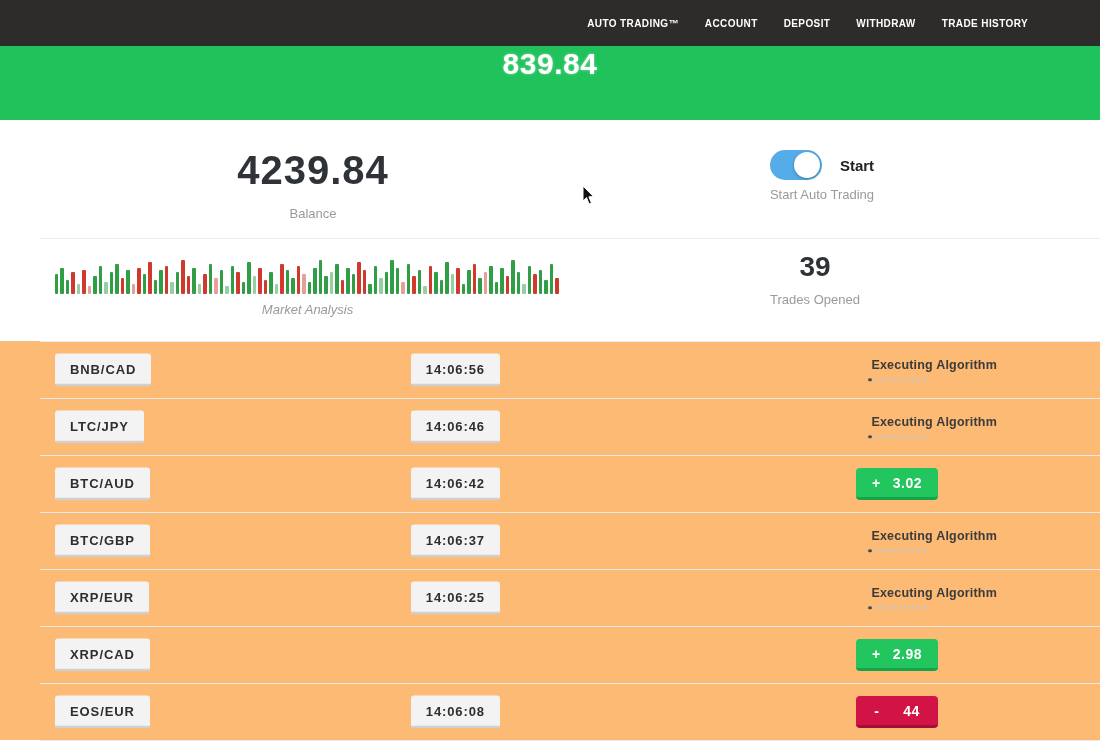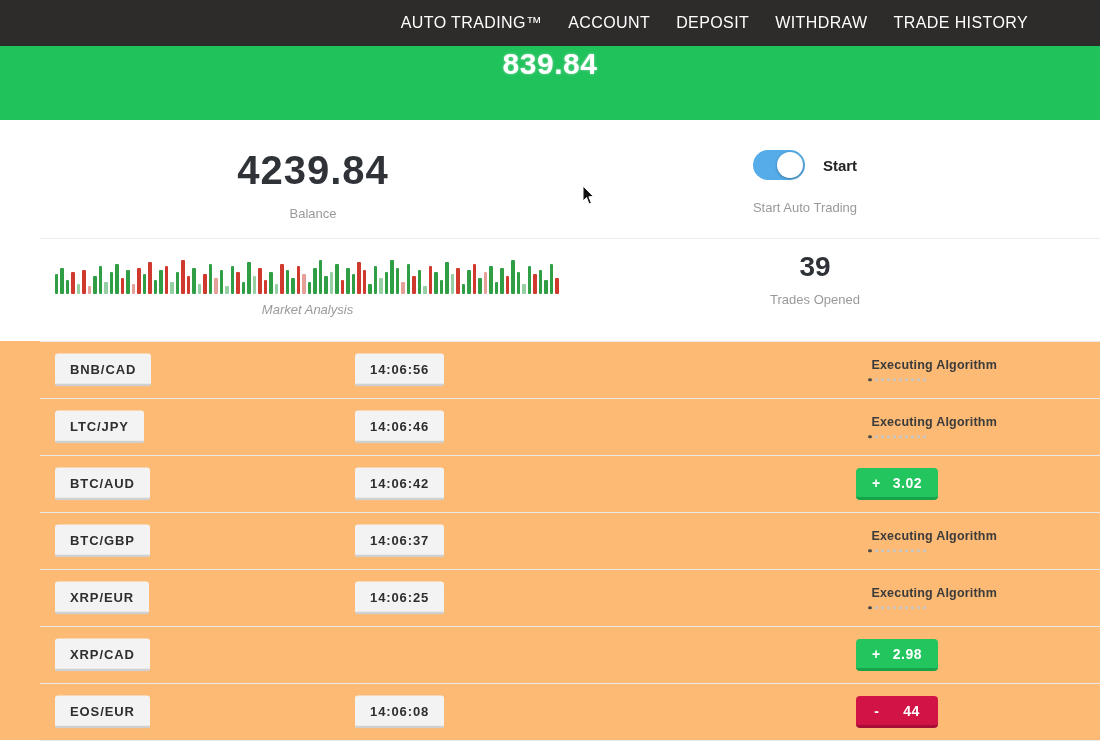--- a/index.html
+++ b/index.html
@@ -2,61 +2,61 @@
 <html><head>
 <meta charset="utf-8">
 <style>
   * { margin:0; padding:0; box-sizing:border-box; }
   body { font-family:"Liberation Sans", sans-serif; background:#ffffff; }
   .page { position:relative; width:1100px; height:742px; background:#fff; overflow:hidden; }
 
   
   .topnav { position:absolute; top:0; left:0; right:0; height:46px; background:#2e2c2b;
     display:flex; align-items:center; justify-content:flex-end; gap:26px; padding-right:72px; }
-  .nav-item { color:#fff; font-size:16px; font-weight:400; letter-spacing:.4px; cursor:pointer; white-space:nowrap; }
+  .nav-item { color:#fff; font-size:10px; font-weight:700; letter-spacing:.4px; cursor:pointer; white-space:nowrap; }
 
   
   .banner { position:absolute; top:46px; left:0; right:0; height:74px; background:#20c25c; text-align:center; color:#fff; }
   .banner-label { display:block; padding-top:11px; font-size:14px; font-weight:400; }
   .banner-value { display:block; font-size:30px; font-weight:700; letter-spacing:.5px; margin-top:1px;
     text-shadow:0 0 3px rgba(255,255,255,.45); }
 
   
   .balance-block { position:absolute; top:120px; left:0; width:626px; text-align:center; }
   .balance-value { margin-top:28px; font-size:40px; font-weight:700; color:#2f3338; letter-spacing:1px; }
   .muted-label { font-size:13px; color:#9a9a9a; }
   .balance-block .muted-label { margin-top:13px; }
 
-  .toggle-block { position:absolute; top:120px; left:593px; width:424px; text-align:center; }
+  .toggle-block { position:absolute; top:120px; left:610px; width:424px; text-align:center; }
   .toggle-row { margin-top:30px; display:flex; align-items:center; justify-content:center; gap:18px; }
   .toggle { width:52px; height:30px; border-radius:15px; background:#55ace8; position:relative; cursor:pointer; }
   .knob { position:absolute; right:2px; top:2px; width:26px; height:26px; border-radius:50%; background:#fff;
     box-shadow:0 1px 3px rgba(0,0,0,.3); }
   .toggle-label { font-size:15px; font-weight:700; color:#222; }
-  .toggle-block .muted-label { margin-top:20px;text-align:center; }
+  .toggle-block .muted-label { margin-top:7px;text-align:center; }
 
   .sep1 { position:absolute; top:238px; left:40px; right:0; height:1px; background:#eeecf2; }
 
   
   .market-block { position:absolute; top:239px; left:0; width:615px;font-style:italic; }
   .bars { width:506px; height:36px; margin:19px auto 0; display:flex; align-items:flex-end; gap:2px; }
   .bar { width:3.5px; border-radius:1px; flex:0 0 auto; }
   .market-block .muted-label { text-align:center; margin-top:8px; }
 
   .trades-block { position:absolute; top:239px; left:615px; width:400px; text-align:center; }
   .trades-value { margin-top:12px; font-size:28px; font-weight:700; color:#2f3338; }
   .trades-block .muted-label { margin-top:9px; }
 
   
   .rows { position:absolute; top:341px; left:0; right:0; height:400px; }
   .rows::after { content:''; position:absolute; left:40px; right:0; top:399px; height:1px; background:#e9e9e9; }
   .row { position:relative; height:57px; background:#fdba74; }
   .row::before { content:''; position:absolute; left:40px; right:0; top:0; height:1px; background:#e9e9e9; }
   .cell-pair { position:absolute; left:55px; top:50%; transform:translateY(-50%); }
-  .cell-time { position:absolute; left:355px; width:145px; top:50%; transform:translateY(-50%); text-align:left; }
+  .cell-time { position:absolute; left:355px; width:145px; top:50%; transform:translateY(-50%); text-align:right; }
   .cell-status { position:absolute; left:797px; width:200px; top:50%; transform:translateY(-50%); text-align:center; }
 
   .badge-gray { display:inline-block; background:#f3f3f3; border-bottom:3px solid #d0d0d0; border-radius:3px;
     padding:8px 15px 7px; font-size:13px; font-weight:700; color:#2e2e2e; letter-spacing:.9px; }
 
   .exec-label { font-size:12.5px; font-weight:700; color:#3b3b3b; letter-spacing:.2px;text-align:right; }
   .dots { margin-top:6px; display:flex; justify-content:center; align-items:center; gap:3.5px; }
   .dot { width:2.5px; height:2.5px; border-radius:50%; background:#c6c6c6; }
   .dot.active { width:3.5px; height:3.5px; background:#4a4a4a; }
 

